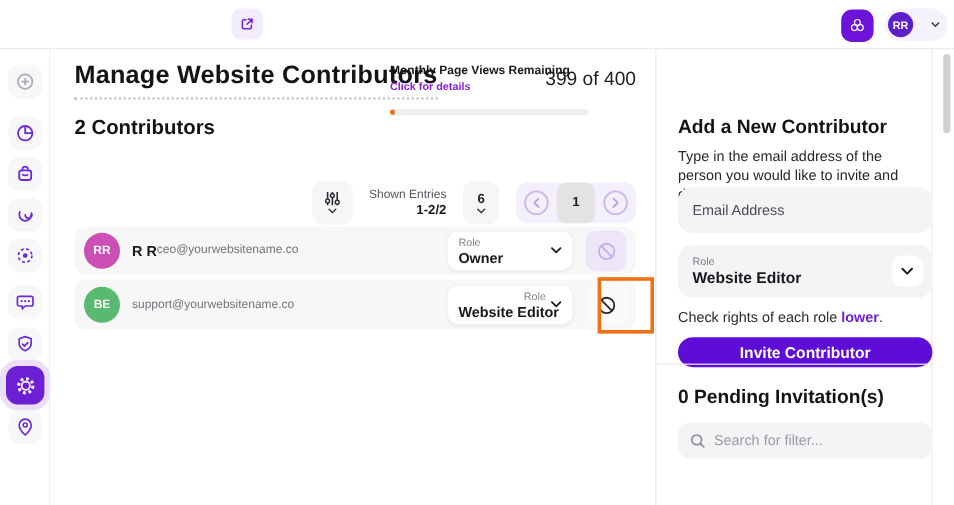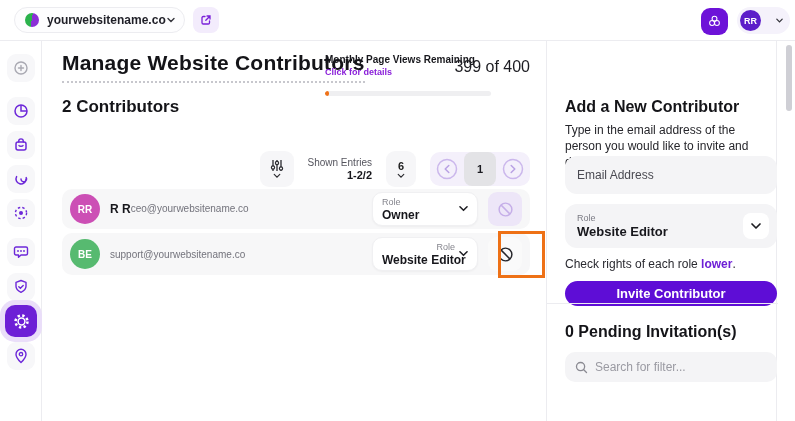--- a/index.html
+++ b/index.html
@@ -90,29 +90,20 @@
 
   
   .scroll-thumb { position:absolute; left:786px; top:45px; width:6px; height:66px; background:#cfcfd5; border-radius:3px; cursor:pointer; }
 
   svg { display:block; }
 </style>
 </head>
 <body>
 
 <div class="topbar">
-  <div class="site-pill">
-    <span class="favicon"></span>
-    <span class="site-label">yourwebsitename.co</span>
-    <span class="chev">
-      <svg width="10" height="10" viewBox="0 0 10 10">
-          <path d="M2 3.5l3 3 3-3" fill="none" stroke="#35353c" stroke-width="1.4" stroke-linecap="round"></path>
-        </svg>
-    </span>
-  </div>
   <div class="open-site-btn">
     <span>
       <svg width="12" height="12" viewBox="0 0 12 12">
           <path d="M5 2.5H3.2A1.2 1.2 0 002 3.7v5.1A1.2 1.2 0 003.2 10h5.1a1.2 1.2 0 001.2-1.2V7" fill="none" stroke="#7a1fd9" stroke-width="1.3" stroke-linecap="round"></path>
           <path d="M7 2h3v3M9.8 2.2L5.8 6.2" fill="none" stroke="#7a1fd9" stroke-width="1.3" stroke-linecap="round"></path>
         </svg>
     </span>
   </div>
   <div class="apps-btn">
     <span>

